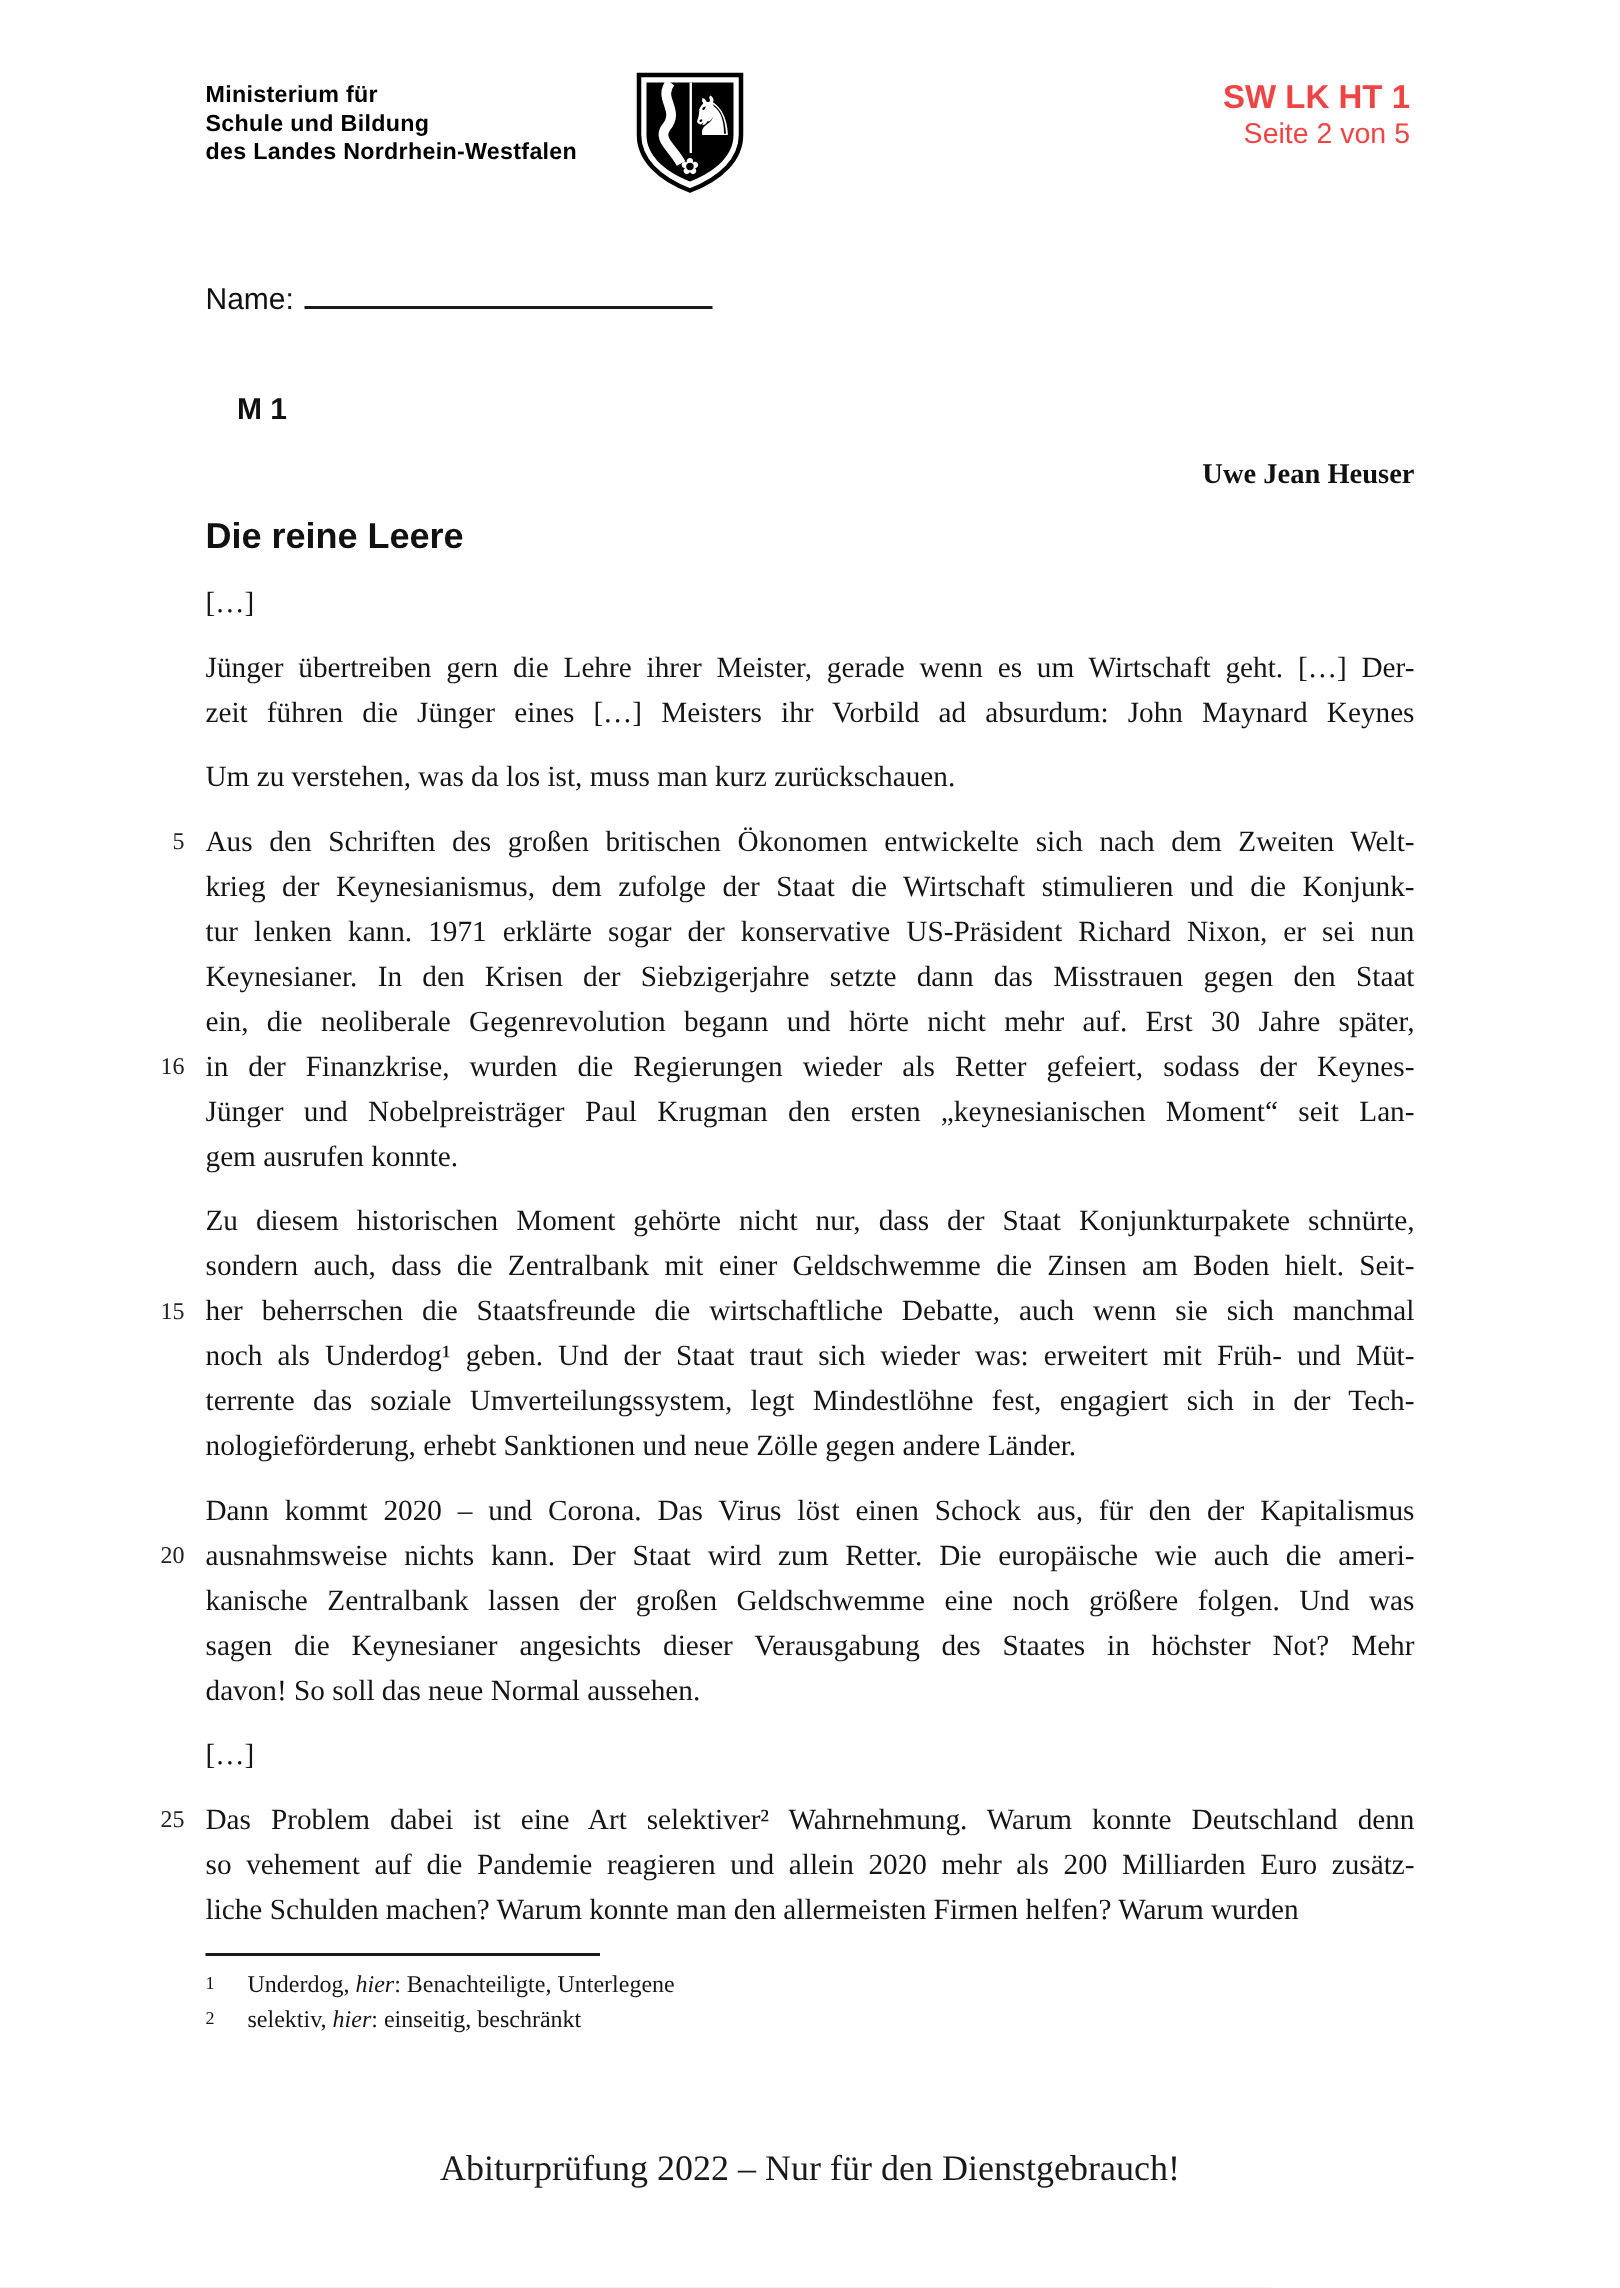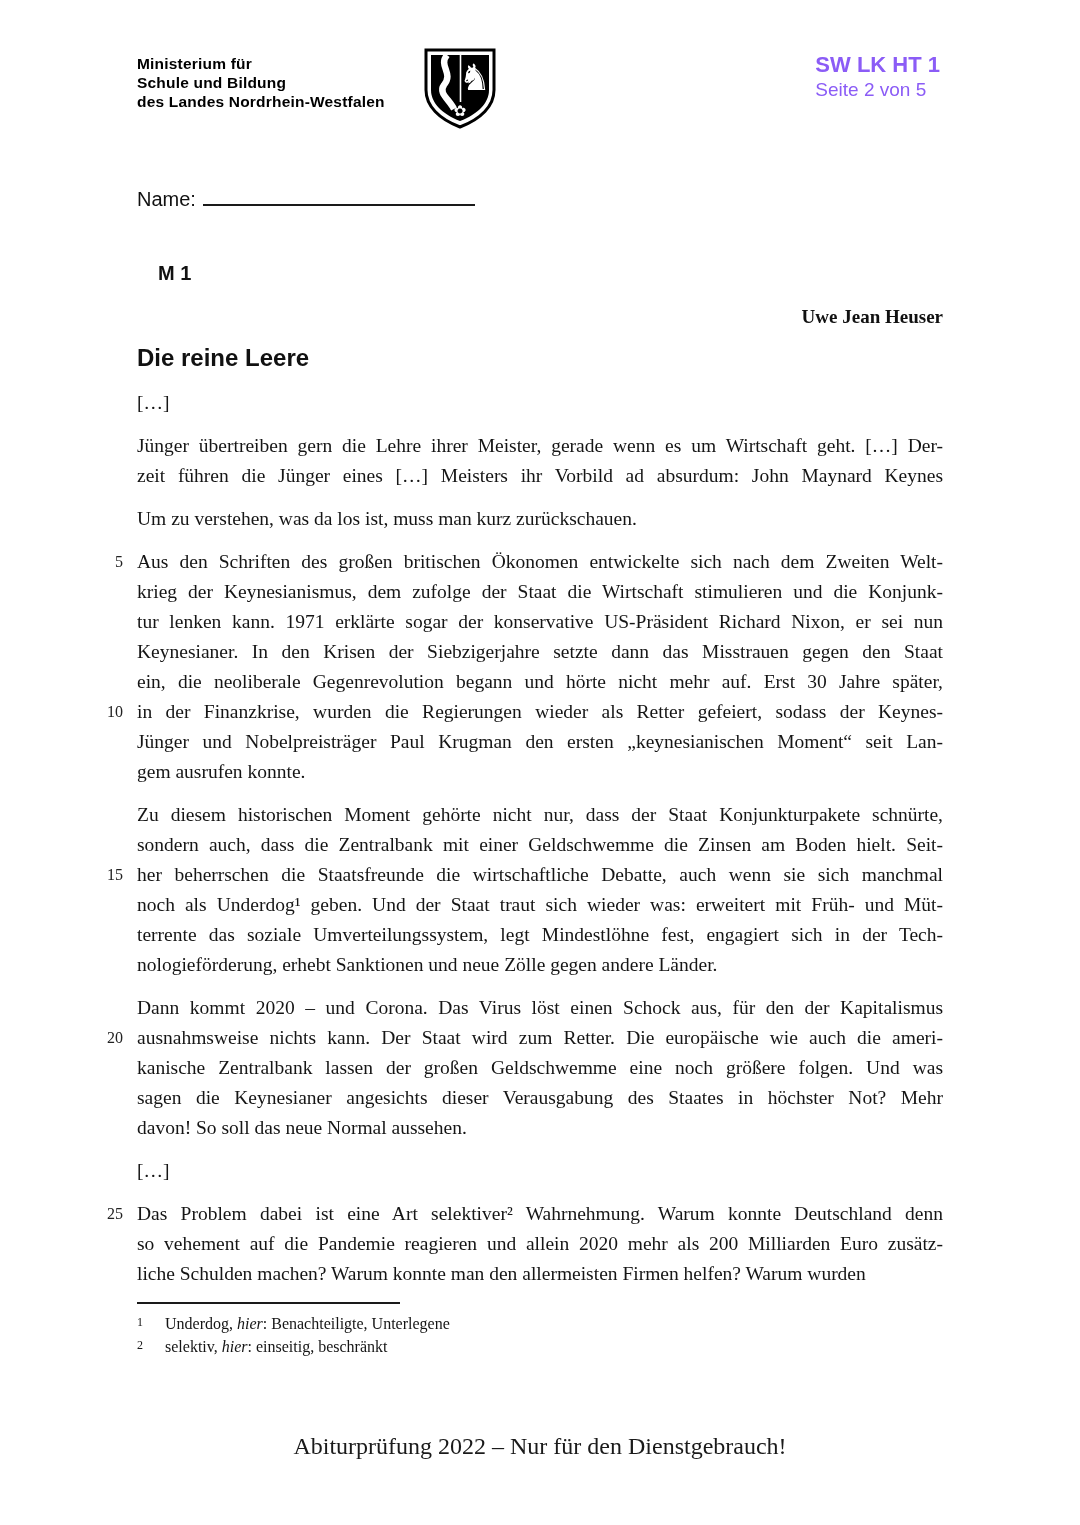--- a/index.html
+++ b/index.html
@@ -11,22 +11,22 @@
     padding-left:11px;
   }
   
   .ministry {
     position:absolute; left:137px; top:54px;
     font-family:"Liberation Sans", sans-serif; font-weight:bold;
     font-size:15.5px; line-height:19px; color:#000; letter-spacing:.2px;
   }
   .logo { position:absolute; left:422px; top:46px; width:76px; height:86px; }
   .head-right {
-    position:absolute; right:140px; top:52px; text-align:left;
-    font-family:"Liberation Sans", sans-serif; color:#8b5cf6;
+    position:absolute; right:140px; top:52px; text-align:right;
+    font-family:"Liberation Sans", sans-serif; color:#ef4444;
   }
   .exam-code { font-weight:bold; font-size:22px; line-height:26px; }
   .page-indicator { font-size:19px; line-height:24px; }
   
   .content { position:absolute; left:137px; top:185px; width:806px; }
   .name-row { font-family:"Liberation Sans", sans-serif; font-size:20px; height:28px; margin-bottom:49px; }
   .name-line { display:inline-block; width:272px; height:21px; border-bottom:2px solid #1a1a1a; margin-left:7px; }
   .material-id { font-family:"Liberation Sans", sans-serif; font-weight:bold; font-size:20px; height:24px; margin-bottom:20px;margin-left:21px; }
   .author { font-family:"Liberation Serif", serif; font-weight:bold; font-size:19px; height:24px; margin-bottom:14px;text-align:right; }
   .material-title { font-family:"Liberation Sans", sans-serif; font-weight:bold; font-size:24px; height:30px; margin-bottom:14px; }
@@ -99,21 +99,21 @@
         </div>
         <div class="para">
           <div class="tline">Jünger übertreiben gern die Lehre ihrer Meister, gerade wenn es um Wirtschaft geht. […] Der-</div>
           <div class="tline">zeit führen die Jünger eines […] Meisters ihr Vorbild ad absurdum: John Maynard Keynes</div>
         </div>
         <div class="para">
           <div class="tline last">Um zu verstehen, was da los ist, muss man kurz zurückschauen.</div>
         </div>
         <div class="para">
           <span class="lineno" style="top: 0px;">5</span>
-          <span class="lineno" style="top: 150px;">10</span>
+          <span class="lineno" style="top: 150px;">16</span>
           <div class="tline">Aus den Schriften des großen britischen Ökonomen entwickelte sich nach dem Zweiten Welt-</div>
           <div class="tline">krieg der Keynesianismus, dem zufolge der Staat die Wirtschaft stimulieren und die Konjunk-</div>
           <div class="tline">tur lenken kann. 1971 erklärte sogar der konservative US-Präsident Richard Nixon, er sei nun</div>
           <div class="tline">Keynesianer. In den Krisen der Siebzigerjahre setzte dann das Misstrauen gegen den Staat</div>
           <div class="tline">ein, die neoliberale Gegenrevolution begann und hörte nicht mehr auf. Erst 30 Jahre später,</div>
           <div class="tline">in der Finanzkrise, wurden die Regierungen wieder als Retter gefeiert, sodass der Keynes-</div>
           <div class="tline">Jünger und Nobelpreisträger Paul Krugman den ersten „keynesianischen Moment“ seit Lan-</div>
           <div class="tline last">gem ausrufen konnte.</div>
         </div>
         <div class="para">

